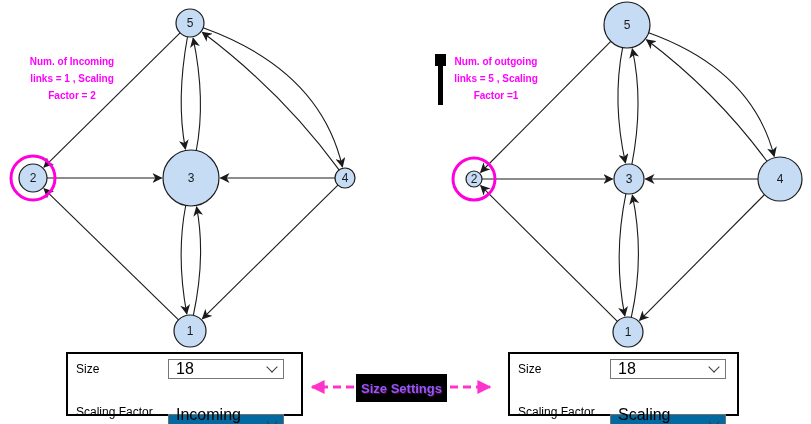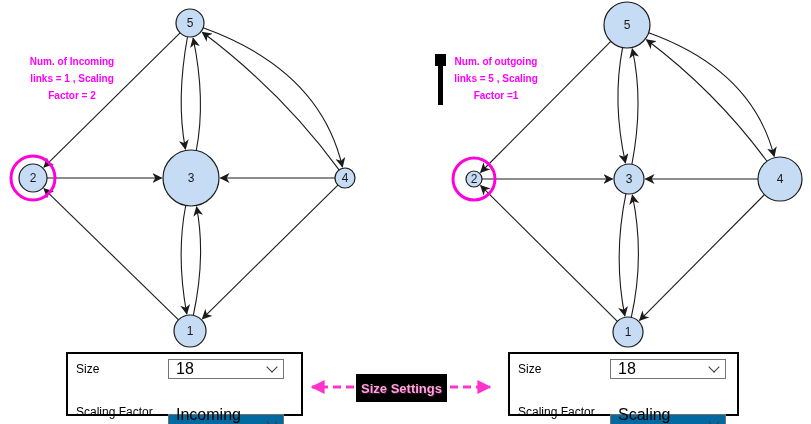--- a/index.html
+++ b/index.html
@@ -19,21 +19,21 @@
   .panel-row.r1{top:5px;}
   .panel-row.r2{top:48px;}
   .panel-label{position:absolute;left:8px;top:3px;font-size:12px;color:#000;text-align:right;}
   .select{position:absolute;left:100px;top:0;width:116px;height:20px;border:1px solid #767676;
           background:#fff;display:flex;align-items:center;justify-content:space-between;
           padding:0 7px;box-sizing:border-box;font-size:16px;color:#000;cursor:default;}
   .select.gray{background:#0369a1;border-color:#707070;margin-top:12px;}
   .chev{width:7px;height:7px;border-right:1.6px solid #3c3c3c;border-bottom:1.6px solid #3c3c3c;
         transform:rotate(45deg);margin-top:-4px;flex:0 0 auto;}
   .size-settings{position:absolute;left:356px;top:374px;width:91px;height:28px;background:#000;
-                 color:#f9a8d4;font-weight:bold;font-size:13px;display:flex;align-items:center;
+                 color:#8b5cf6;font-weight:bold;font-size:13px;display:flex;align-items:center;
                  justify-content:center;text-shadow:1px 1px 0 #550044;letter-spacing:0px;}
 </style>
 </head>
 <body>
 
 <div class="stage">
 
   <svg id="graph-svg" width="811" height="424">
     <defs>
       <marker id="arrow-black" viewBox="0 0 10 10" refX="9" refY="5" markerWidth="10" markerHeight="10" markerUnits="userSpaceOnUse" orient="auto">

